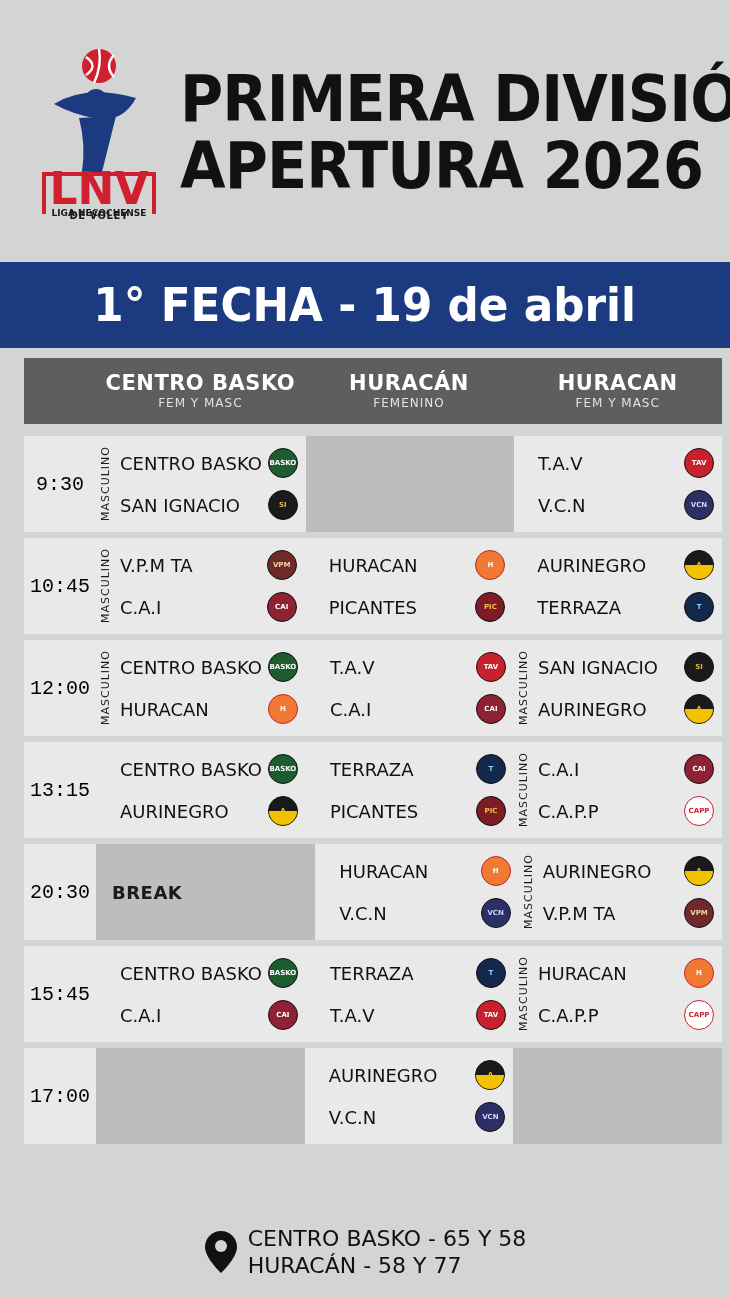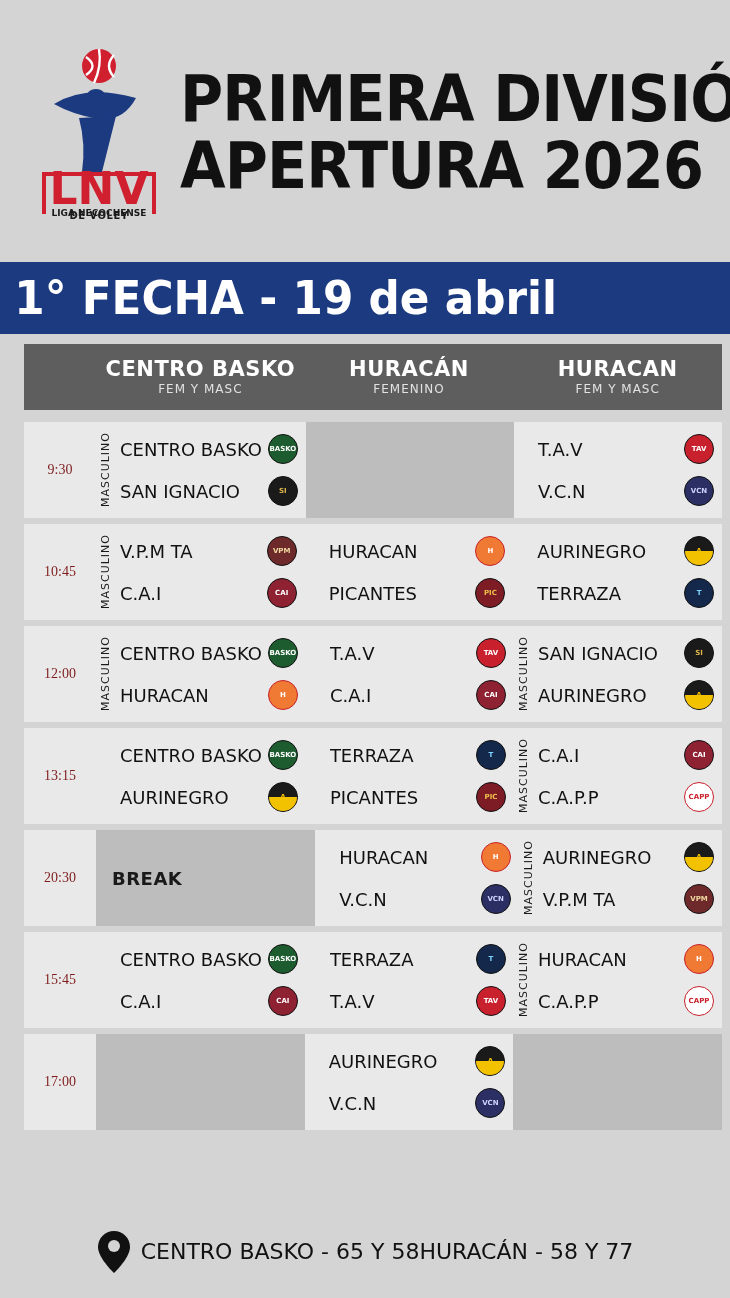--- a/index.html
+++ b/index.html
@@ -52,24 +52,24 @@
     white-space: nowrap;
     transform: scaleX(0.92);
     transform-origin: left center;
   }
   .title-line.l1 { font-size: 64px; }
   .title-line.l2 { font-size: 64px; margin-top: 6px; }
 
   
   .fecha-bar {
     background: #1c3a80;
-    height: 72px;
-    display: flex;
-    align-items: center;
-    justify-content: flex-start;
+    height: 86px;
+    display: flex;
+    align-items: center;
+    justify-content: center;
     margin: 0 0 0 0;
   }
   .fecha-text {
     font-family: "DejaVu Sans", sans-serif;
     font-weight: bold;
     color: #ffffff;
     font-size: 46px;
     letter-spacing: 0px;
     transform: scaleX(0.95);
     white-space: nowrap;
@@ -119,23 +119,23 @@
     background: #e9e9e9;
     min-height: 96px;
     align-items: stretch;
   }
   .time-col {
     width: 72px;
     flex: 0 0 72px;
     display: flex;
     align-items: center;
     justify-content: center;
-    font-family: Liberation Serif, serif;
-    font-size: 14px;
-    color: #7f1d1d;
+    font-family: Liberation Mono, monospace;
+    font-size: 20px;
+    color: #000000;
     background: #e9e9e9;
   }
   .cell {
     flex: 1 1 0;
     display: flex;
     align-items: stretch;
     position: relative;
     padding: 0;
     border-left: 0px;
   }
@@ -218,20 +218,21 @@
     height: 92px;
     display: flex;
     align-items: center;
     justify-content: center;
     gap: 10px;
     background: #d4d4d4;
   }
   .pin { width: 34px; height: 44px; flex: 0 0 34px; }
   .addr {
     display: flex;
+    flex-direction: column;
     align-items: flex-start;
   }
   .addr-line {
     font-family: "DejaVu Sans", sans-serif;
     font-size: 22px;
     color: #111;
     line-height: 1.25;
     letter-spacing: 0px;
   }
 </style>

